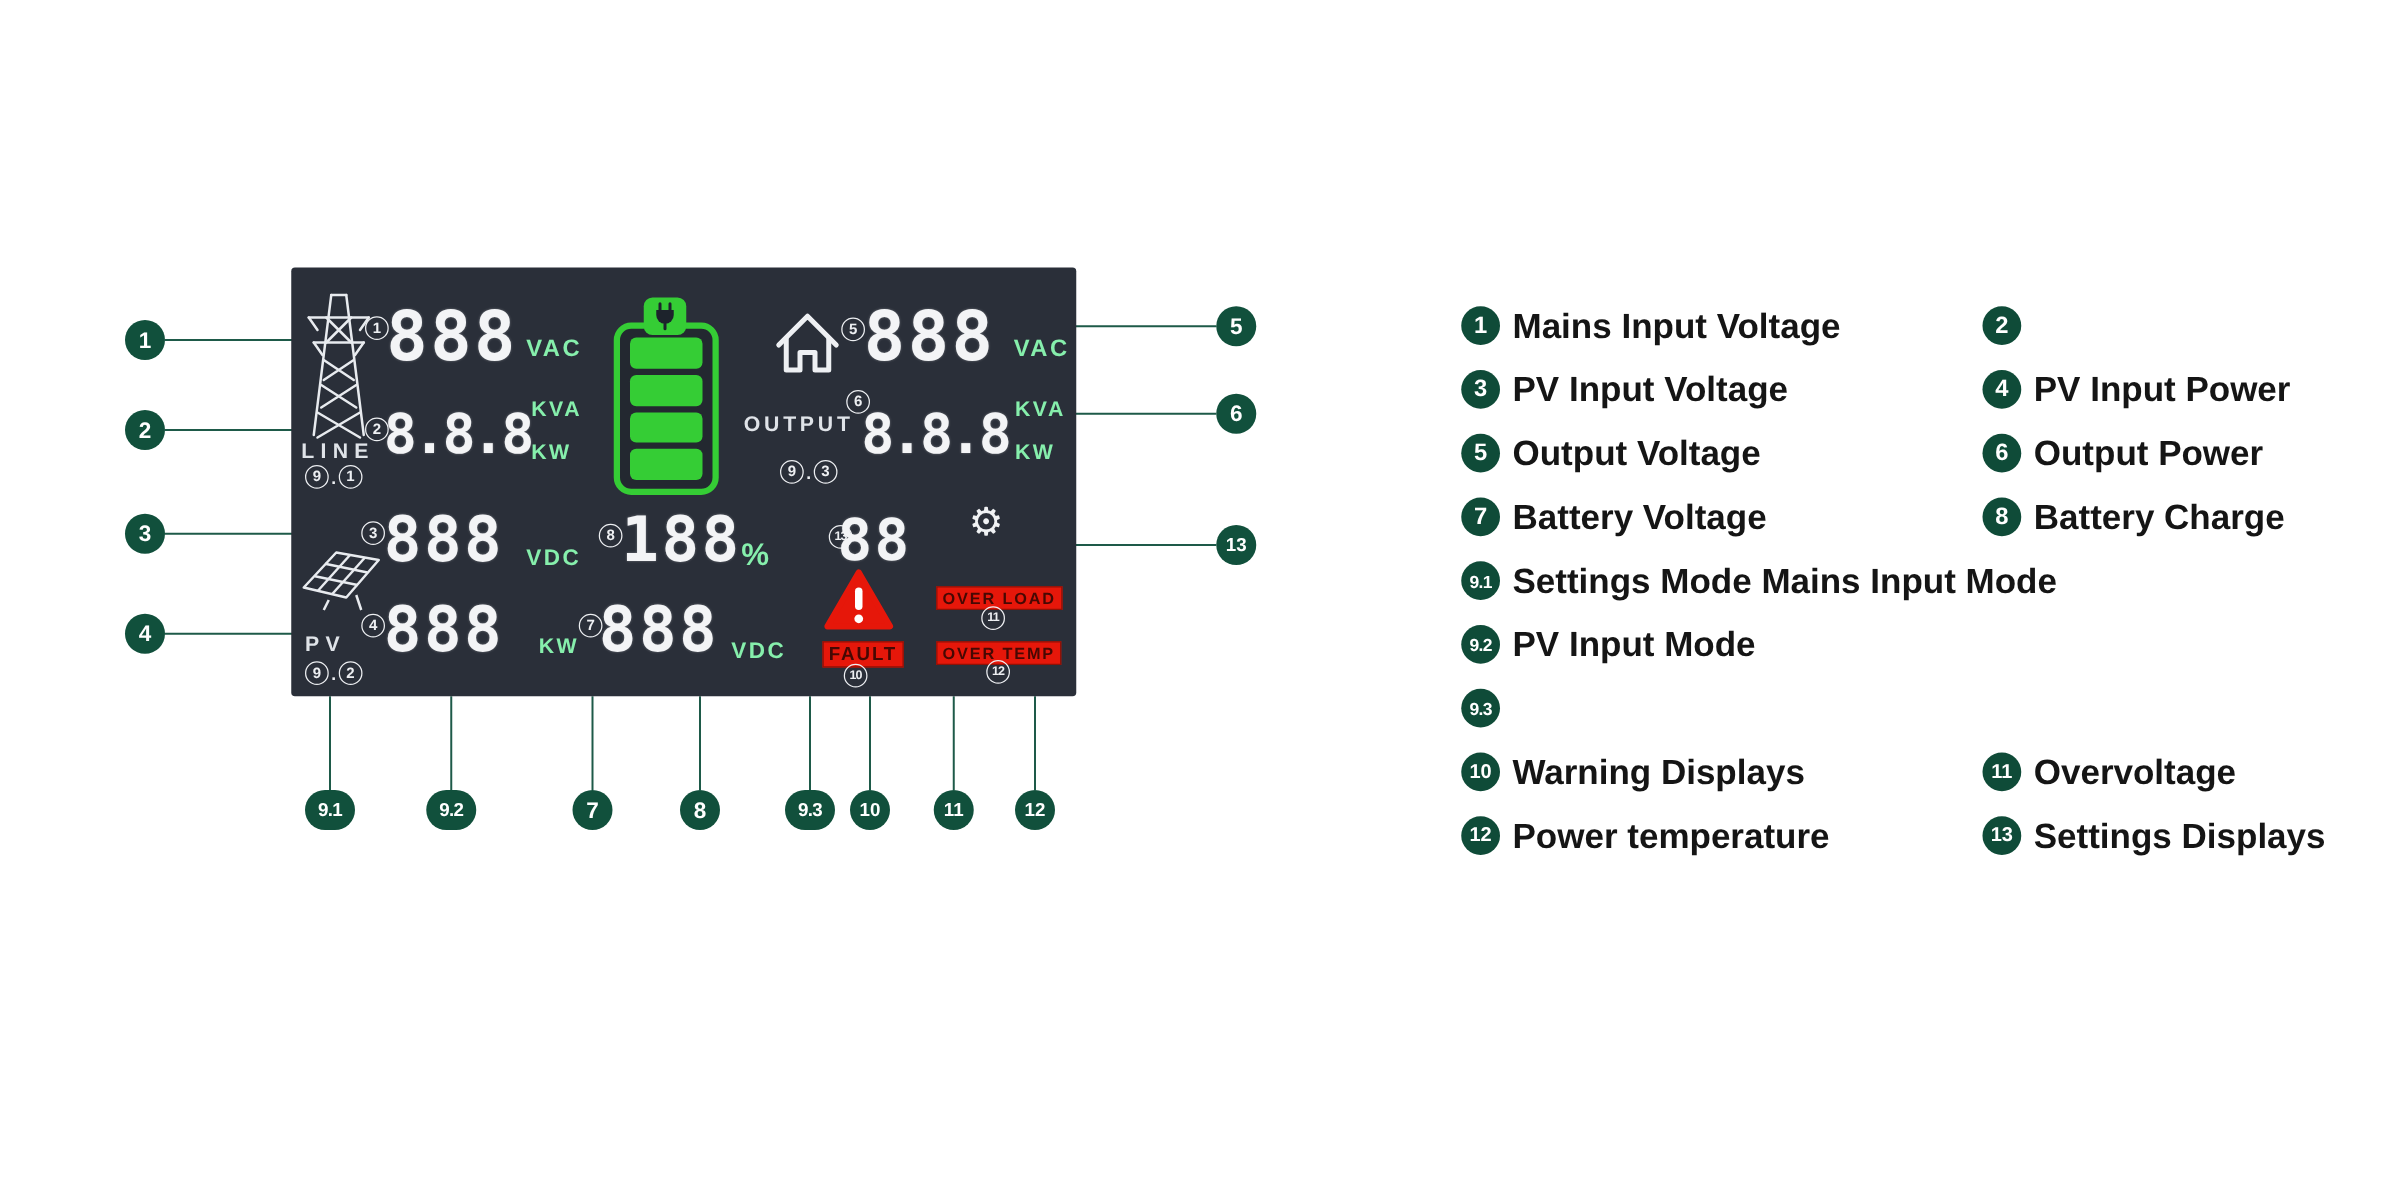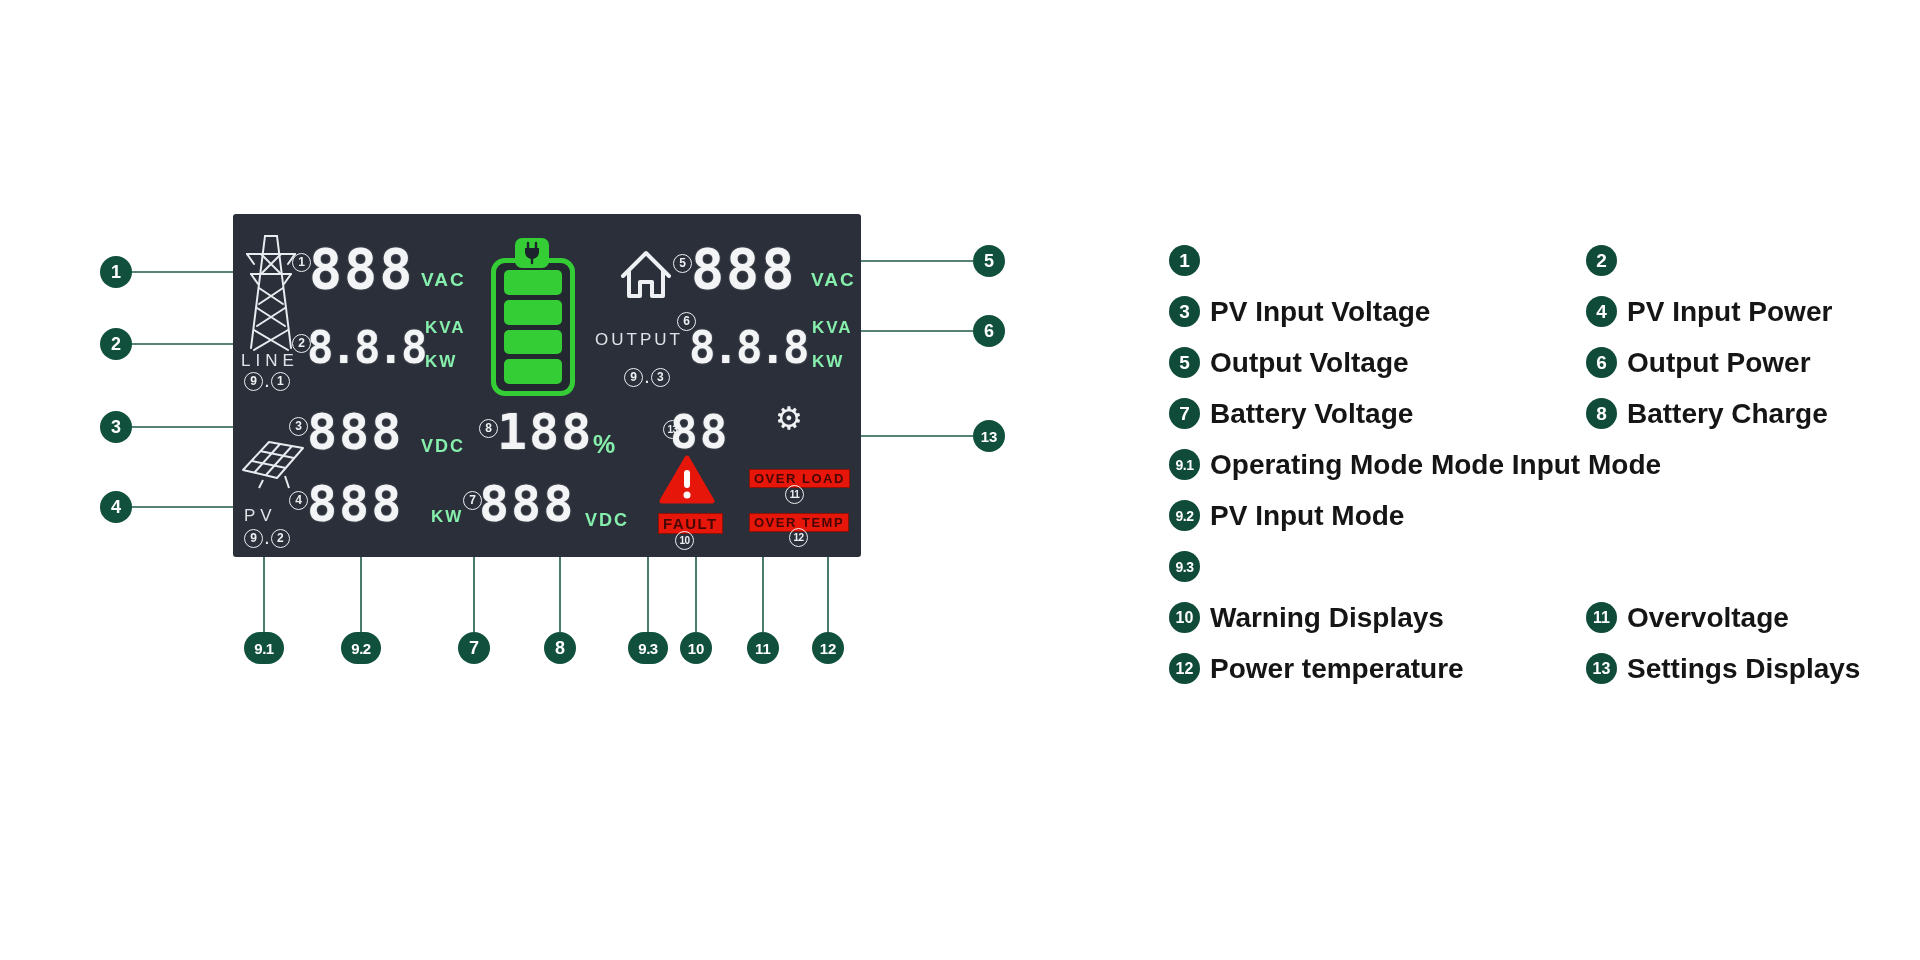--- a/index.html
+++ b/index.html
@@ -9,21 +9,21 @@
   .connectors{position:absolute;left:0;top:0;pointer-events:none;}
 
   
   .lcd{position:absolute;left:233px;top:214px;width:628px;height:343px;background:#2a2f39;border-radius:3px;}
   .seg{font-family:"DejaVu Sans Mono",monospace;font-weight:bold;color:#f3f4f6;letter-spacing:2px;
        text-shadow:0 0 2px rgba(255,255,255,.35);white-space:nowrap;}
   .seg.big{font-size:55px;line-height:62px;}
   .seg.dotted{font-size:44px;line-height:56px;letter-spacing:-3px;}
   .seg.mid{font-size:50px;line-height:57px;}
   .unit{color:#86efac;font-weight:bold;letter-spacing:2px;white-space:nowrap;}
-  .sect{color:#dfe3e8;font-weight:normal;font-size:17px;letter-spacing:5px;text-align:center;}
+  .sect{color:#dfe3e8;font-weight:bold;font-size:17px;letter-spacing:5px;text-align:center;}
   .mk{display:inline-block;width:19px;height:19px;line-height:17px;box-sizing:border-box;
       border:1.5px solid #edeff2;border-radius:50%;color:#edeff2;font-size:12px;font-weight:bold;
       text-align:center;}
   .mk2{font-size:10px;letter-spacing:-0.6px;}
   .mode{display:flex;align-items:center;gap:2px;color:#edeff2;font-weight:bold;font-size:14px;}
   .modedot{color:#edeff2;}
   .batt-tab{position:absolute;left:24px;top:0;width:34px;height:30px;background:#35cd35;border-radius:7px;
             display:flex;align-items:center;justify-content:center;z-index:2;}
   .batt-body{position:absolute;left:0;top:20px;width:84px;height:138px;border:5px solid #35cd35;
              border-radius:14px;background:#232830;box-sizing:border-box;display:flex;flex-direction:column;
@@ -220,20 +220,21 @@
   <div class="co" style="left:560px;top:648px">8</div>
   <div class="co wide" style="left:648px;top:648px">9.3</div>
   <div class="co sm" style="left:696px;top:648px">10</div>
   <div class="co sm" style="left:763px;top:648px">11</div>
   <div class="co sm" style="left:828px;top:648px">12</div>
 
   <div class="legend">
     <div class="lg-row">
       <div class="lg-item" style="left:0">
         <span class="lg-badge">1</span>
+        <span class="lg-text">Mains Input Voltage</span>
       </div>
       <div class="lg-item" style="left:417px">
         <span class="lg-badge">2</span>
       </div>
     </div>
     <div class="lg-row">
       <div class="lg-item" style="left:0">
         <span class="lg-badge">3</span>
         <span class="lg-text">PV Input Voltage</span>
       </div>
@@ -258,21 +259,21 @@
         <span class="lg-text">Battery Voltage</span>
       </div>
       <div class="lg-item" style="left:417px">
         <span class="lg-badge">8</span>
         <span class="lg-text">Battery Charge</span>
       </div>
     </div>
     <div class="lg-row">
       <div class="lg-item" style="left:0">
         <span class="lg-badge nine">9.1</span>
-        <span class="lg-text">Operating Mode Mode Input Mode</span>
+        <span class="lg-text">Settings Mode Mains Input Mode</span>
       </div>
     </div>
     <div class="lg-row">
       <div class="lg-item" style="left:0">
         <span class="lg-badge nine">9.2</span>
         <span class="lg-text">PV Input Mode</span>
       </div>
     </div>
     <div class="lg-row">
       <div class="lg-item" style="left:0">

